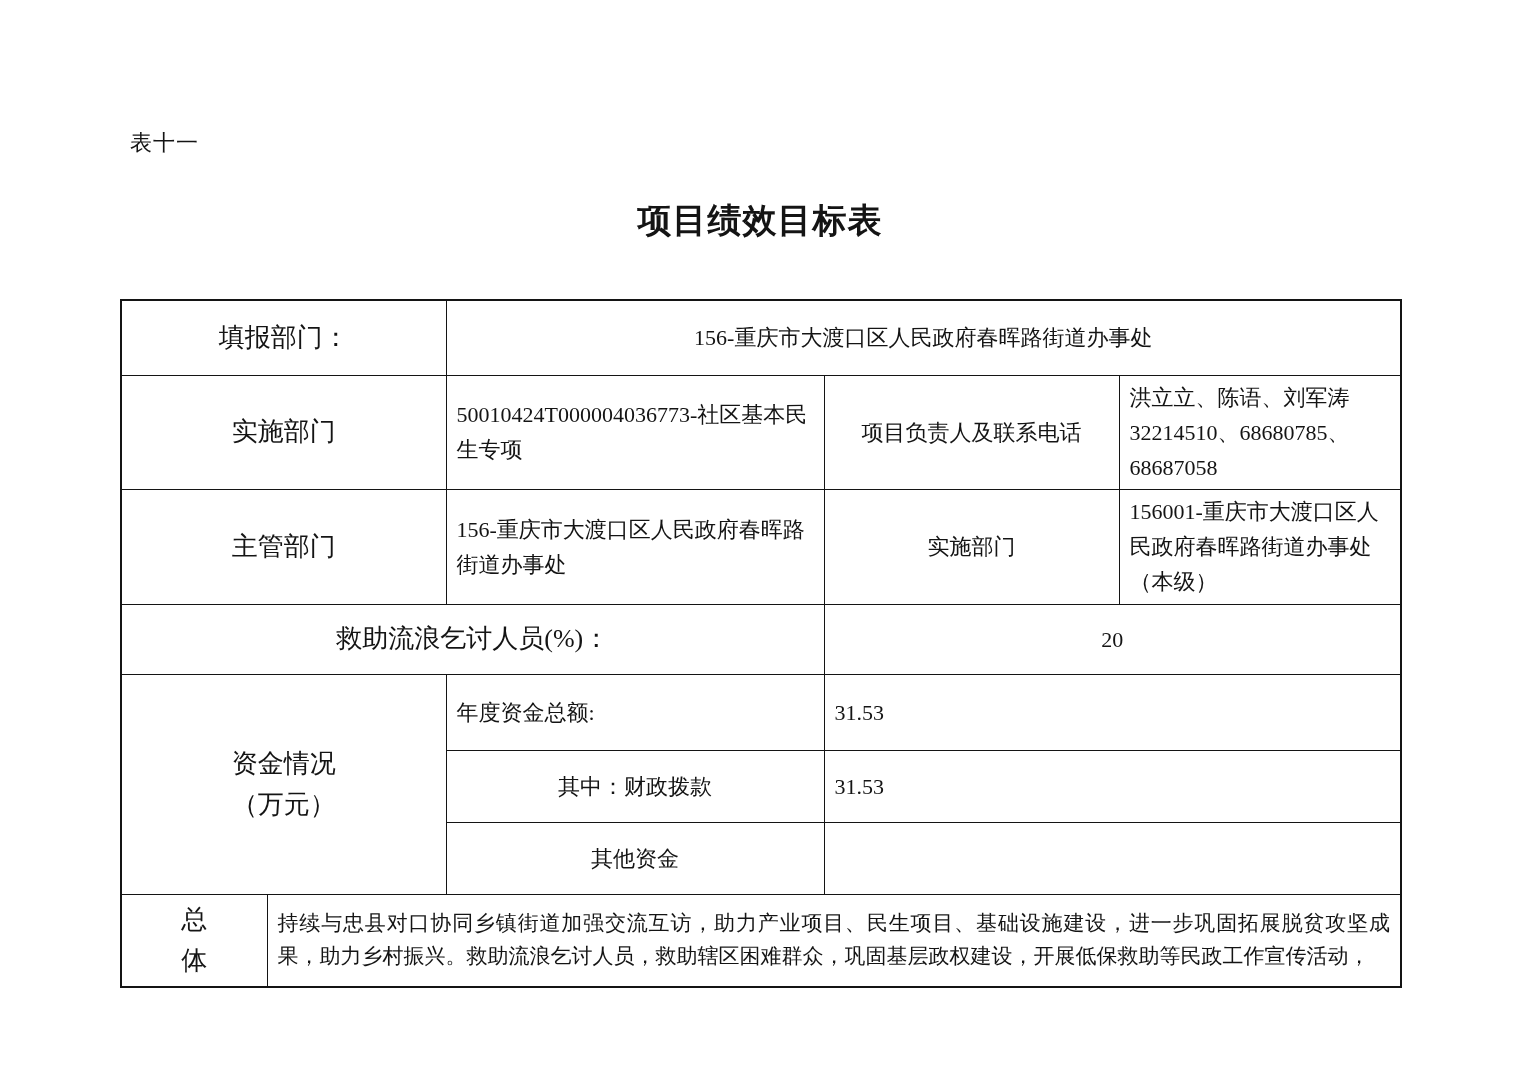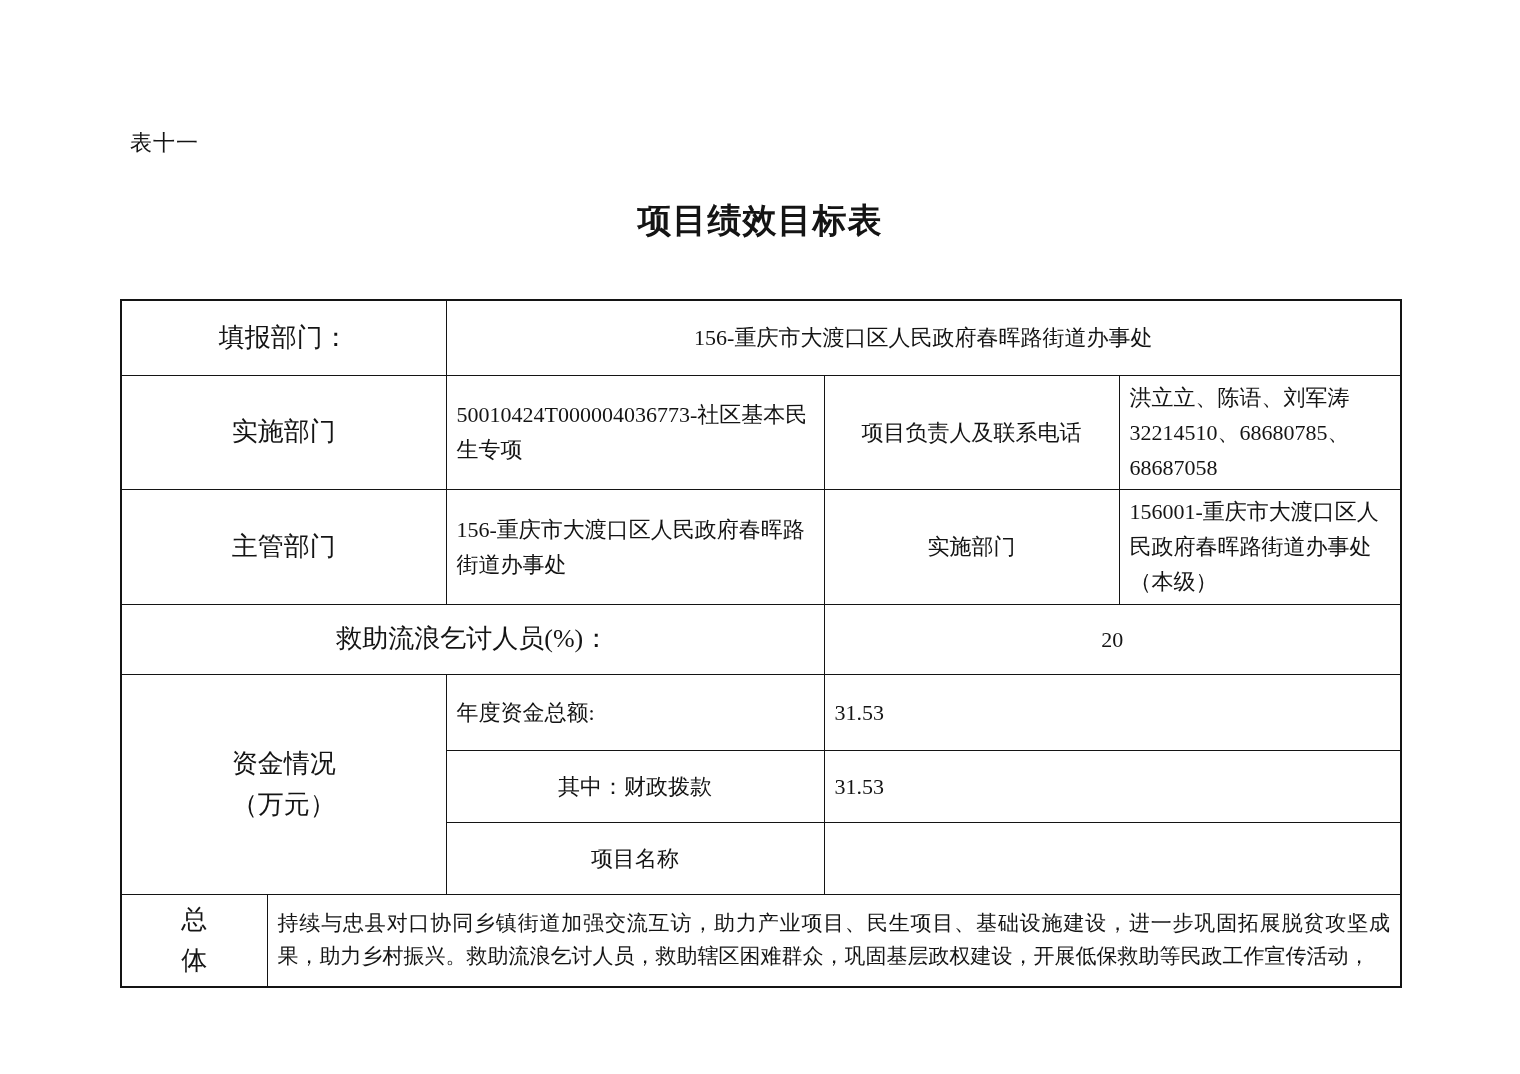--- a/index.html
+++ b/index.html
@@ -89,21 +89,21 @@
         <td colspan="2" rowspan="3" class="c label pre">资金情况
 （万元）</td>
         <td class="l">年度资金总额:</td>
         <td colspan="2" class="r">31.53</td>
       </tr>
       <tr style="height:72px">
         <td class="c">其中：财政拨款</td>
         <td colspan="2" class="r">31.53</td>
       </tr>
       <tr style="height:72px">
-        <td class="c">项目名称</td>
+        <td class="c">其他资金</td>
         <td colspan="2" class="r"></td>
       </tr>
       <tr style="height:70px">
         <td class="c label pre">总
 体</td>
         <td colspan="4" class="j">持续与忠县对口协同乡镇街道加强交流互访，助力产业项目、民生项目、基础设施建设，进一步巩固拓展脱贫攻坚成果，助力乡村振兴。救助流浪乞讨人员，救助辖区困难群众，巩固基层政权建设，开展低保救助等民政工作宣传活动，</td>
       </tr>
     </tbody>
   </table>
 

